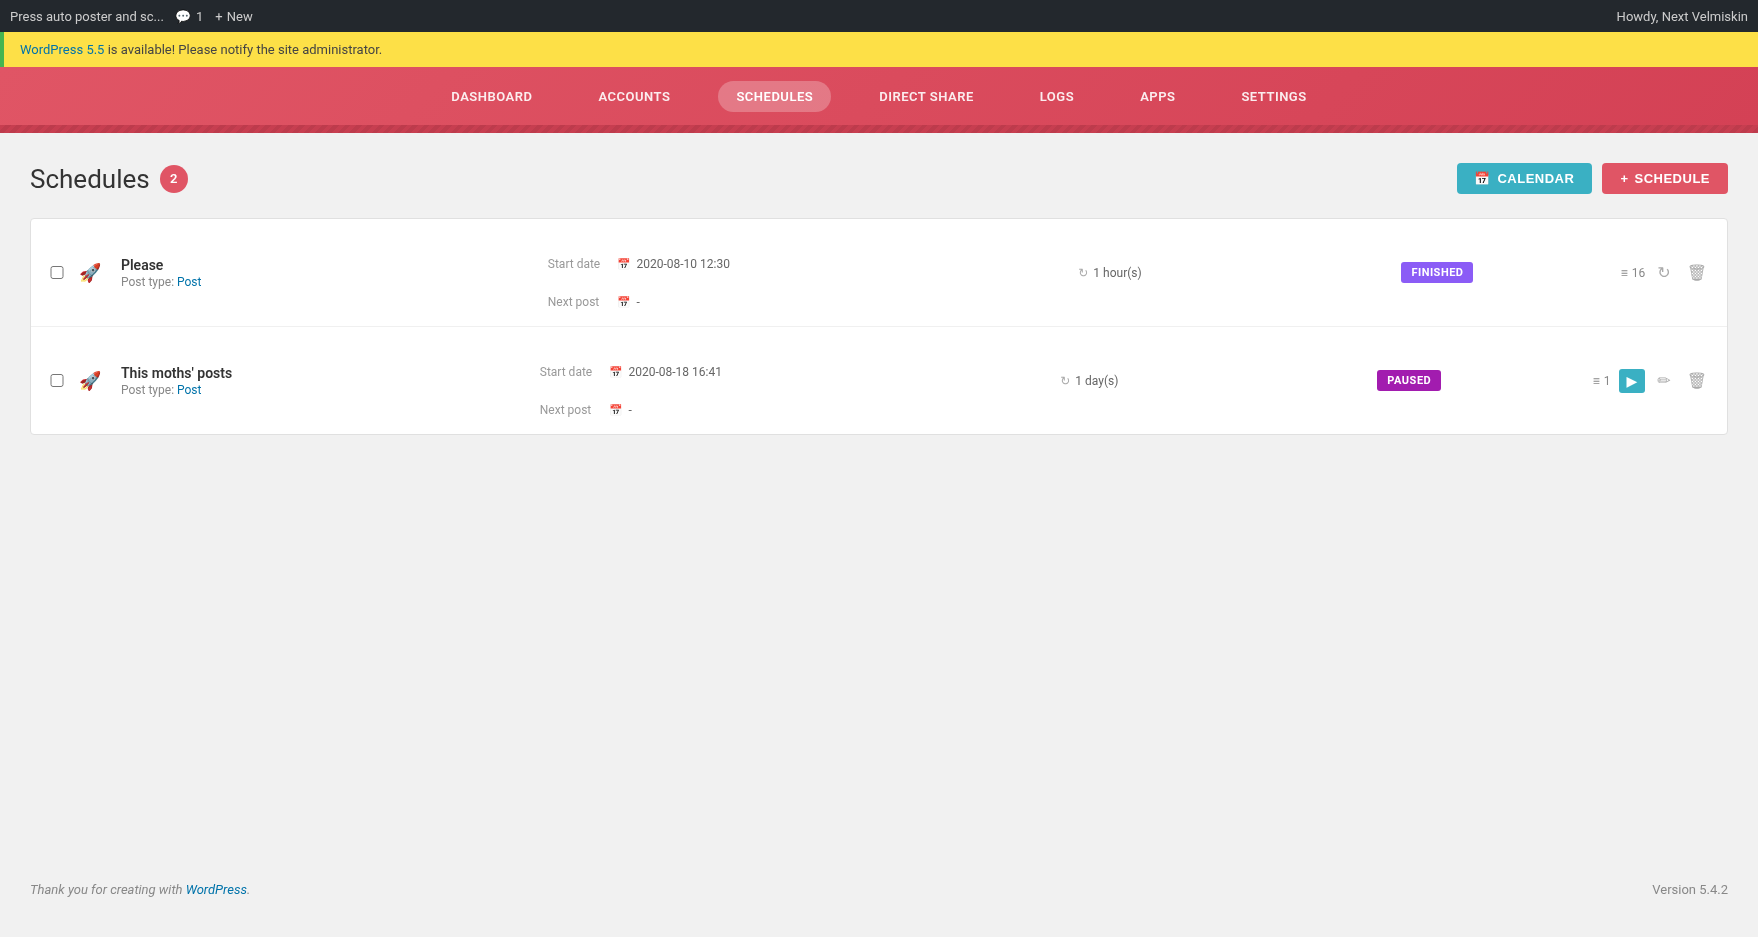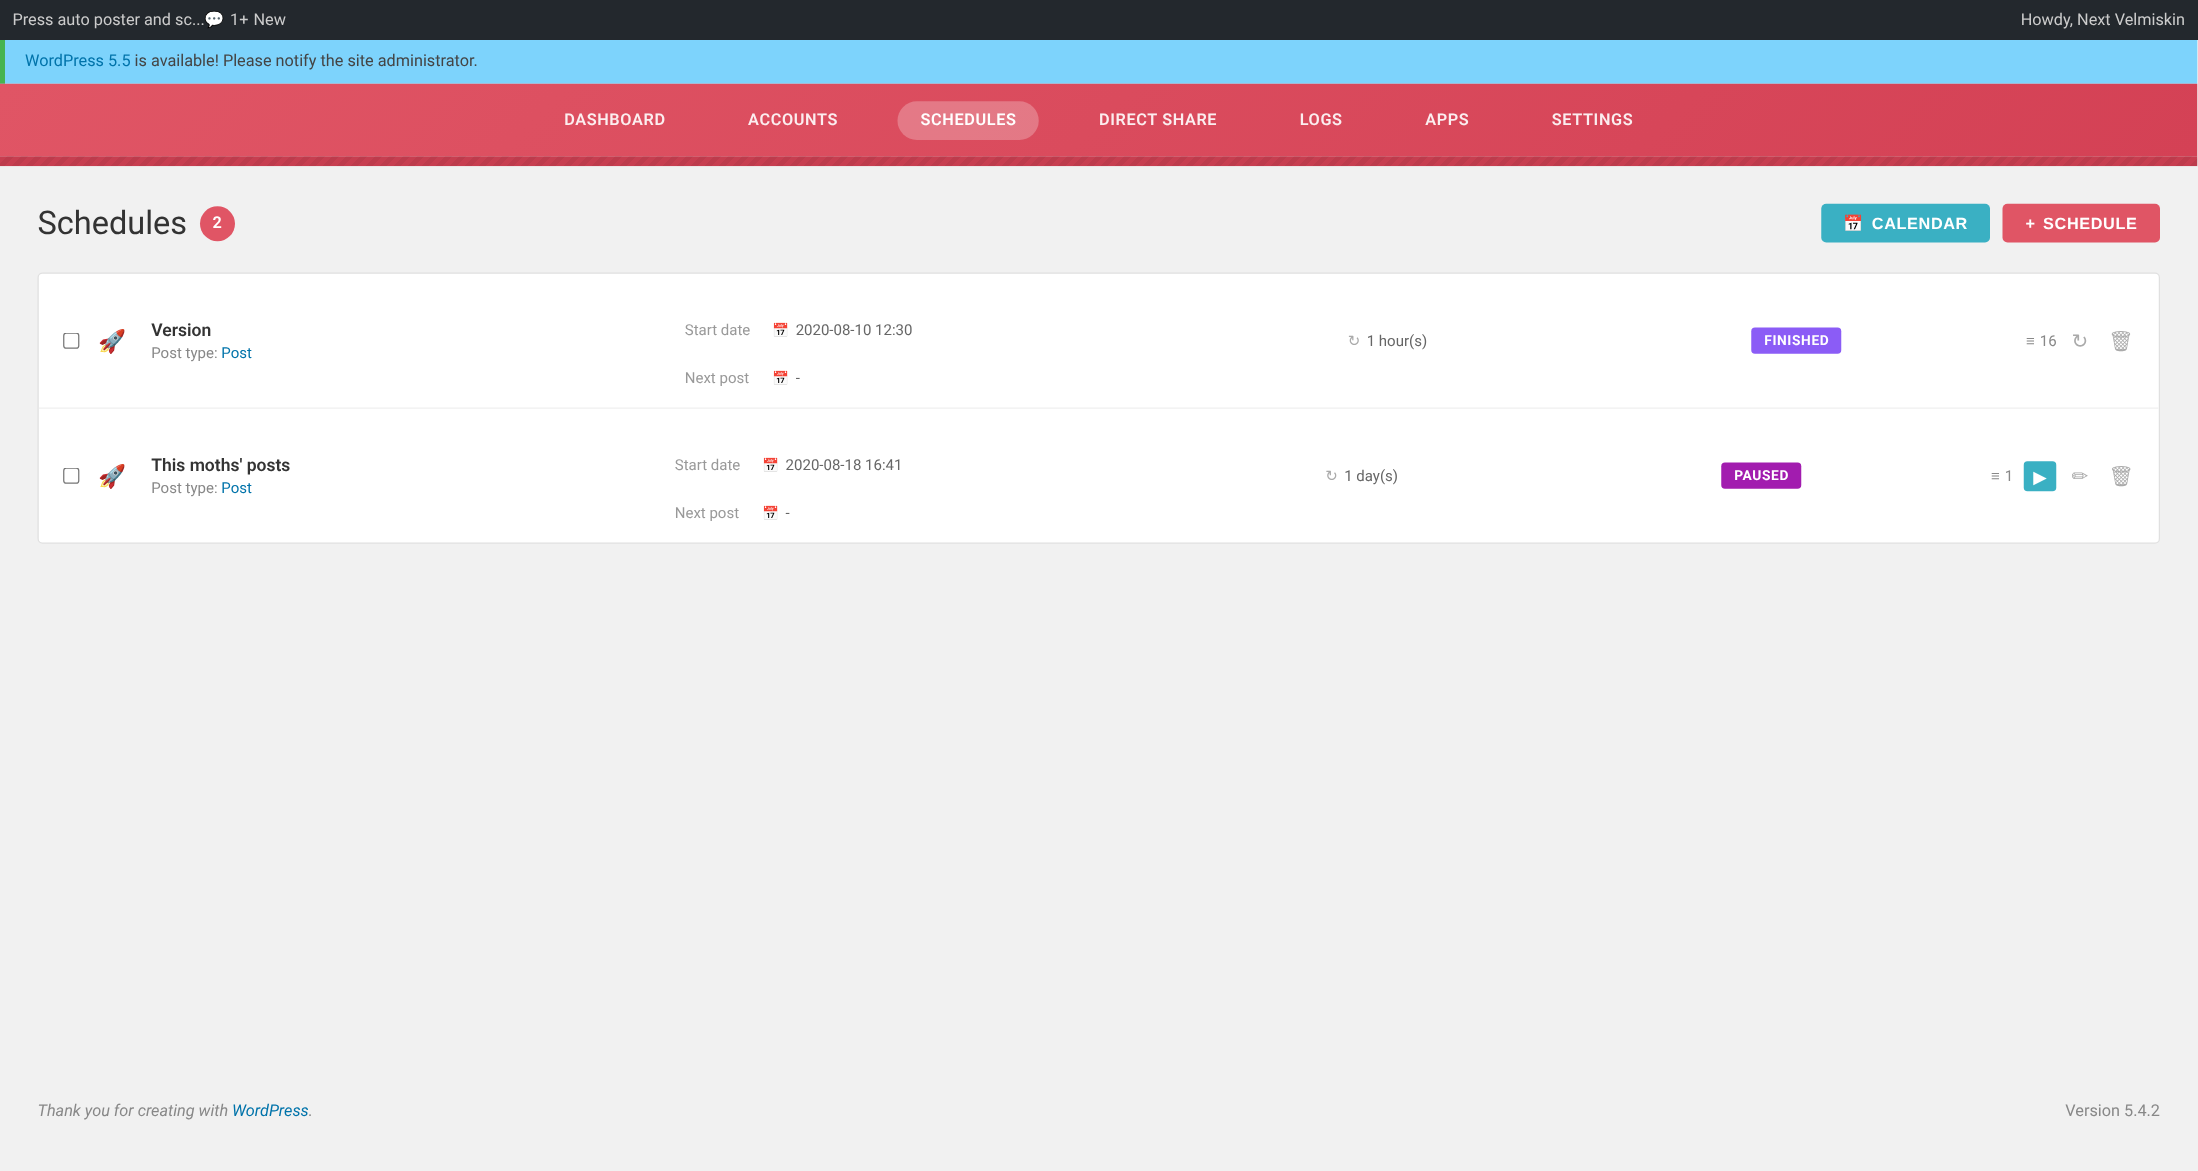--- a/index.html
+++ b/index.html
@@ -11,30 +11,30 @@
       color: #ccc;
       height: 32px;
       display: flex;
       align-items: center;
       padding: 0 10px;
       justify-content: space-between;
       position: fixed;
       top: 0; left: 0; right: 0;
       z-index: 999;
     }
-    .admin-bar-left { display: flex; align-items: center; }
+    .admin-bar-left { display: flex; align-items: center; gap: 12px; }
     .admin-bar-title { color: #ccc; font-size: 13px; }
     .admin-bar-comments { color: #ccc; font-size: 13px; display: flex; align-items: center; gap: 4px; }
     .admin-bar-new { color: #ccc; font-size: 13px; display: flex; align-items: center; gap: 4px; cursor: pointer; }
     .admin-bar-right { color: #ccc; font-size: 13px; }
 
     
     .notice-bar {
       margin-top: 32px;
-      background: #7dd3fc;
+      background: #fde047;
       border-left: 4px solid #46b450;
       padding: 10px 16px;
       font-size: 13px;
       color: #444;
     }
     .notice-bar a { color: #0073aa; text-decoration: none; }
 
     
     .plugin-nav {
       background: #e05565;
@@ -274,21 +274,21 @@
   </div>
 
   <div class="schedules-table">
 
     <div class="table-row">
       <input type="checkbox" class="row-checkbox" style="">
       <div class="row-icon">
         <span class="rocket-icon">🚀</span>
       </div>
       <div class="row-name">
-        <div class="row-name-title">Version</div>
+        <div class="row-name-title">Please</div>
         <div class="row-name-sub">
           <span>Post type:</span>
           <a href="#">Post</a>
         </div>
       </div>
       <div class="row-dates">
         <div class="date-line">
           <span class="date-label">Start date</span>
           <span class="date-icon">📅</span>
           <span>2020-08-10 12:30</span>

